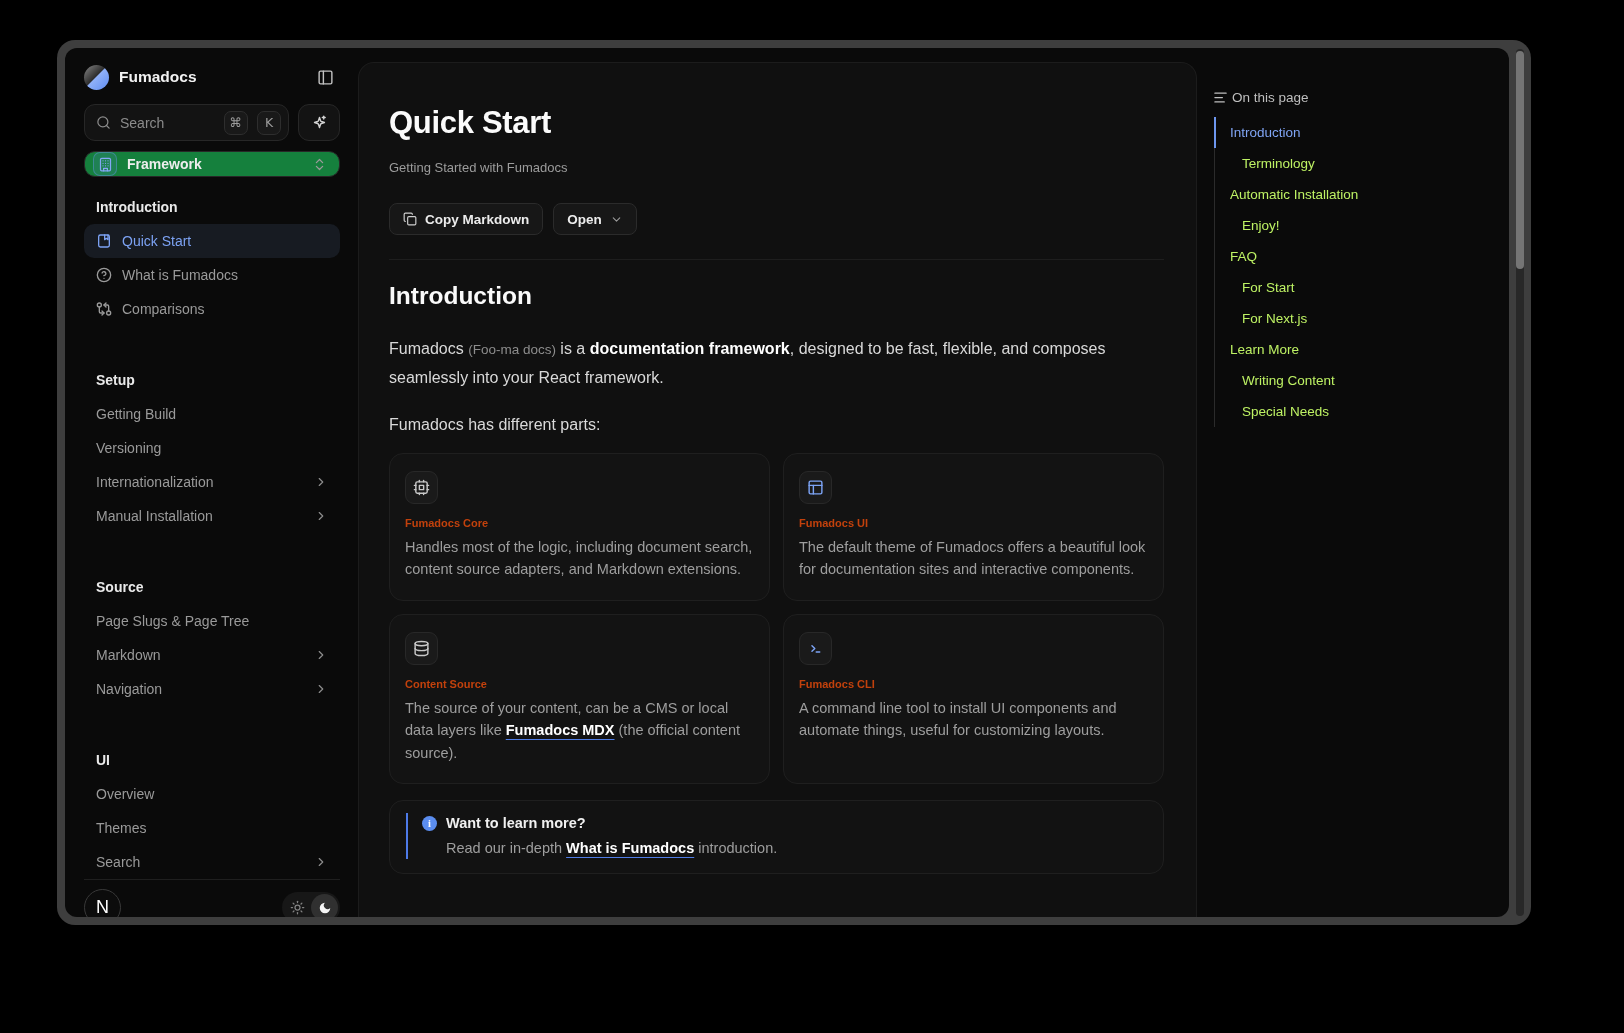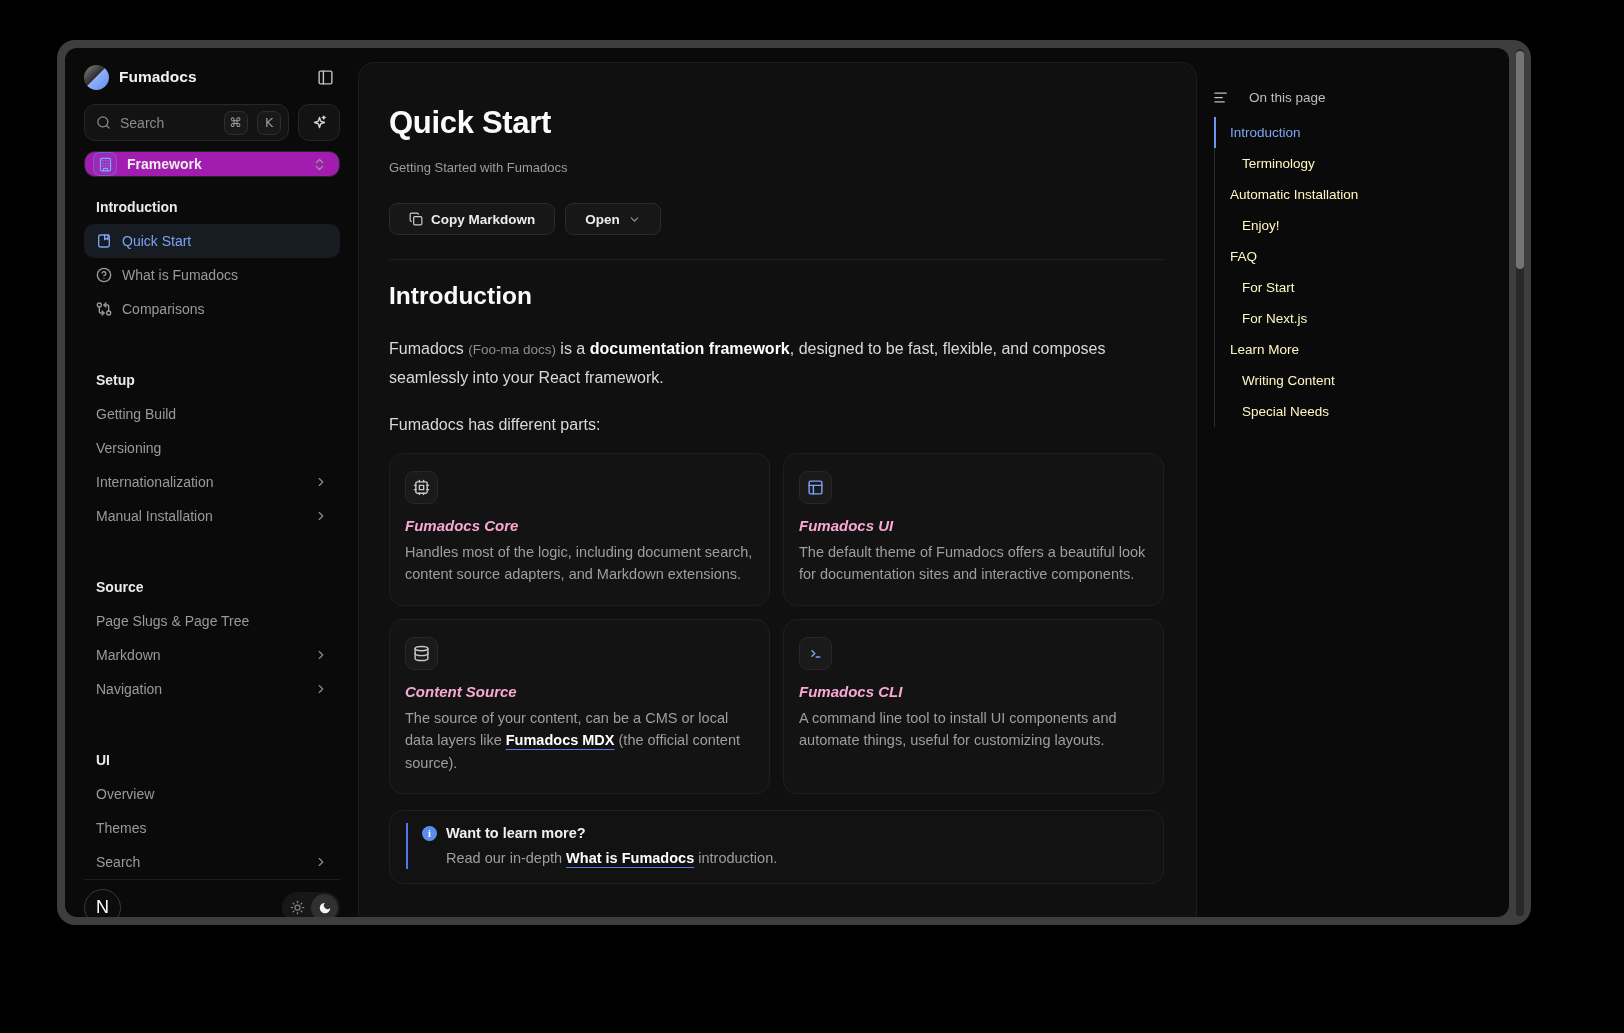--- a/index.html
+++ b/index.html
@@ -32,21 +32,21 @@
     border-radius:11px; display:flex; align-items:center; gap:9px; padding:0 7px 0 11px;
     color:#8b8b8b; font-size:14px; cursor:pointer; }
   .search-box .grow { flex:1; }
   .kbd { min-width:24px; height:24px; padding:0 5px; border:1px solid #2e2e2e; background:#191919;
     border-radius:7px; display:flex; align-items:center; justify-content:center;
     font-size:12.5px; color:#9d9d9d; font-family:"DejaVu Sans", sans-serif; }
   .ai-btn { width:42px; height:37px; flex:none; border:1px solid #272727; background:#131313;
     border-radius:11px; display:flex; align-items:center; justify-content:center;
     color:#d3d3d3; cursor:pointer; }
 
-  .fw-select { margin-top:10px; height:38px; border:1px solid #272727; background:#a21caf;
+  .fw-select { margin-top:10px; height:38px; border:1px solid #272727; background:#15803d;
     border-radius:11px; display:flex; align-items:center; gap:10px; padding:0 12px 0 8px; cursor:pointer; }
   .fw-icon { width:24px; height:24px; border-radius:7px; background:rgba(97,138,240,.13);
     border:1px solid rgba(110,150,245,.4); color:#84a7f5;
     display:flex; align-items:center; justify-content:center; flex:none; }
   .fw-label { font-size:14px; font-weight:700; color:#ededed; flex:1; }
   .fw-chevrons { color:#9a9a9a; display:flex; }
 
   .nav { margin-top:2px; font-size:14px; }
   .group-header { padding:8px 12px 9px; color:#e9e9e9; font-weight:600; margin-top:12px; }
   .group-header.later { margin-top:38px; }
@@ -68,64 +68,64 @@
     justify-content:center; color:#848484; cursor:pointer; }
   .theme-btn.active { background:#303030; color:#f5f5f5; }
 
   
   .main-panel { width:839px; flex:none; margin:14px 0 0 5px; background:#101010;
     border:1px solid #1c1c1c; border-bottom:none; border-radius:16px 16px 0 0;
     padding:42px 32px 0 30px; overflow:hidden; }
   .page-title { font-size:31px; font-weight:700; color:#fbfbfb; letter-spacing:-.3px; }
   .page-subtitle { margin-top:19px; font-size:13px; color:#9c9c9c; }
   .actions { margin-top:28px; display:flex; gap:10px; }
-  .btn { height:32px; padding:0 19px; border:1px solid #2b2b2b; background:#171717;
+  .btn { height:32px; padding:0 13px; border:1px solid #2b2b2b; background:#171717;
     border-radius:8px; display:inline-flex; align-items:center; gap:8px; color:#ececec;
     font-size:13.5px; font-weight:600; cursor:pointer; }
   .btn .bicn { display:flex; color:#cfcfcf; }
   .btn .chev { display:flex; color:#9a9a9a; }
 
   .divider { margin-top:24px; border-top:1px solid #1e1e1e; }
   .section-heading { margin-top:22px; font-size:24.5px; font-weight:700; color:#fafafa; }
   .para { margin-top:25px; font-size:16px; line-height:27.5px; color:#d9d9d9; }
   .para.tight { margin-top:20px; }
   .pron { color:#8d8d8d; font-size:13.5px; }
   .b { font-weight:700; color:#fff; }
 
   .cards { margin-top:14px; display:grid; grid-template-columns:1fr 1fr; gap:13px; }
   .card { border:1px solid #1f1f1f; background:#131313; border-radius:14px;
     padding:17px 15px 19px; min-height:130px; cursor:pointer; }
   .card-icon { width:33px; height:33px; border:1px solid #282828; background:#1a1a1a;
     border-radius:9px; display:flex; align-items:center; justify-content:center;
     color:#c9c9c9; margin-bottom:13px; }
   .card-icon.blue { color:#7da4f6; }
-  .card-title { font-size:15px; font-weight:700; color:#f9a8d4;font-style:italic; }
+  .card-title { font-size:11px; font-weight:700; color:#c2410c; }
   .card-desc { margin-top:7px; font-size:14.5px; line-height:22.5px; color:#9e9e9e; }
   .card-link { color:#fff; font-weight:700; text-decoration:underline;
     text-decoration-color:#4f7ce6; text-underline-offset:4px; cursor:pointer; }
 
   .callout { margin-top:16px; border:1px solid #1f1f1f; background:#121212;
     border-radius:14px; padding:12px 16px 14px; }
   .callout-inner { border-left:2px solid #4d7ae8; padding:2px 0 3px 14px; }
   .callout-head { display:flex; align-items:center; gap:9px; font-size:14.5px;
     font-weight:700; color:#f0f0f0; }
   .info-dot { width:15px; height:15px; border-radius:50%; background:#5b8def; color:#fff;
     font-size:10.5px; font-weight:700; display:flex; align-items:center; justify-content:center;
     font-family:"Liberation Serif", serif; }
   .callout-body { margin-top:9px; padding-left:24px; font-size:14.5px; color:#9e9e9e; }
   .callout-link { color:#fff; font-weight:700; text-decoration:underline;
     text-decoration-color:#4f7ce6; text-underline-offset:4px; cursor:pointer; }
 
   
   .toc { flex:1; padding:42px 10px 0 15px; }
-  .toc-head { display:flex; align-items:center; gap:21px; font-size:13.5px; color:#bfbfbf;
+  .toc-head { display:flex; align-items:center; gap:4px; font-size:13.5px; color:#bfbfbf;
     margin-bottom:12px; margin-left:1px; }
   .toc-head .ticn { display:flex; color:#bfbfbf; }
   .toc-list { margin-left:2px; }
-  .toc-item { height:31px; display:flex; align-items:center; font-size:13.5px; color:#fef9c3;
+  .toc-item { height:31px; display:flex; align-items:center; font-size:13.5px; color:#bef264;
     padding-left:15px; border-left:1px solid #2b2b2b; cursor:pointer; }
   .toc-item.lvl2 { padding-left:27px; }
   .toc-item.active { border-left:2px solid #6d96ee; padding-left:14px; color:#80a5f4; }
 
   svg { display:block; }
 </style>
 </head>
 <body>
 
 <div class="window">

